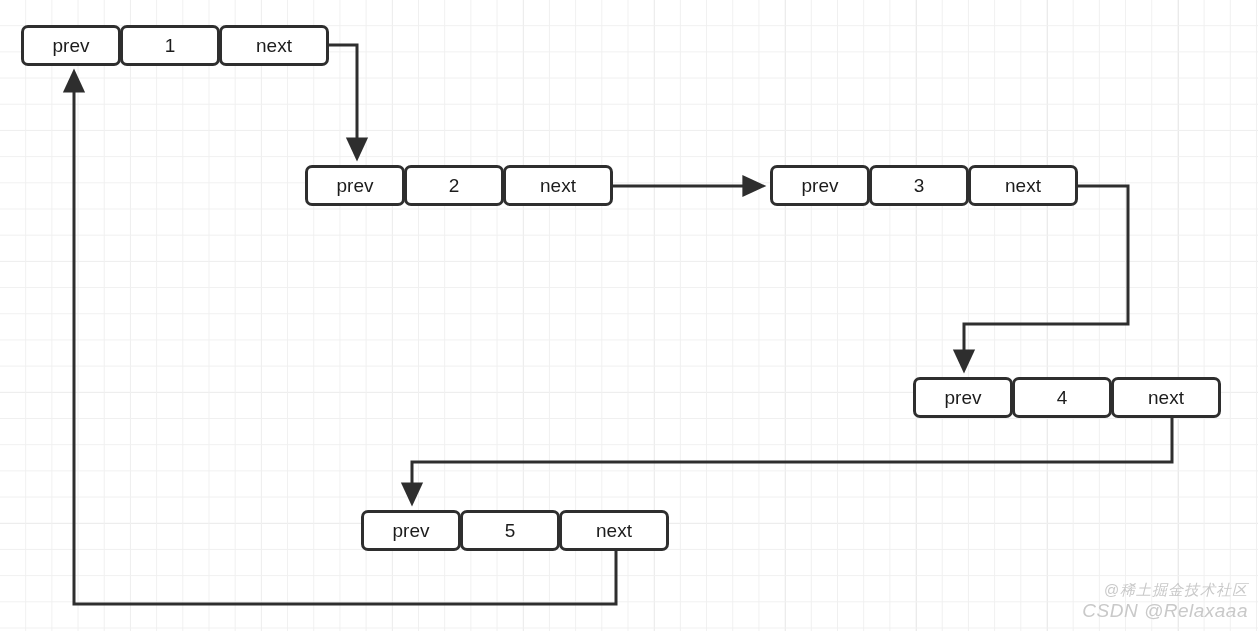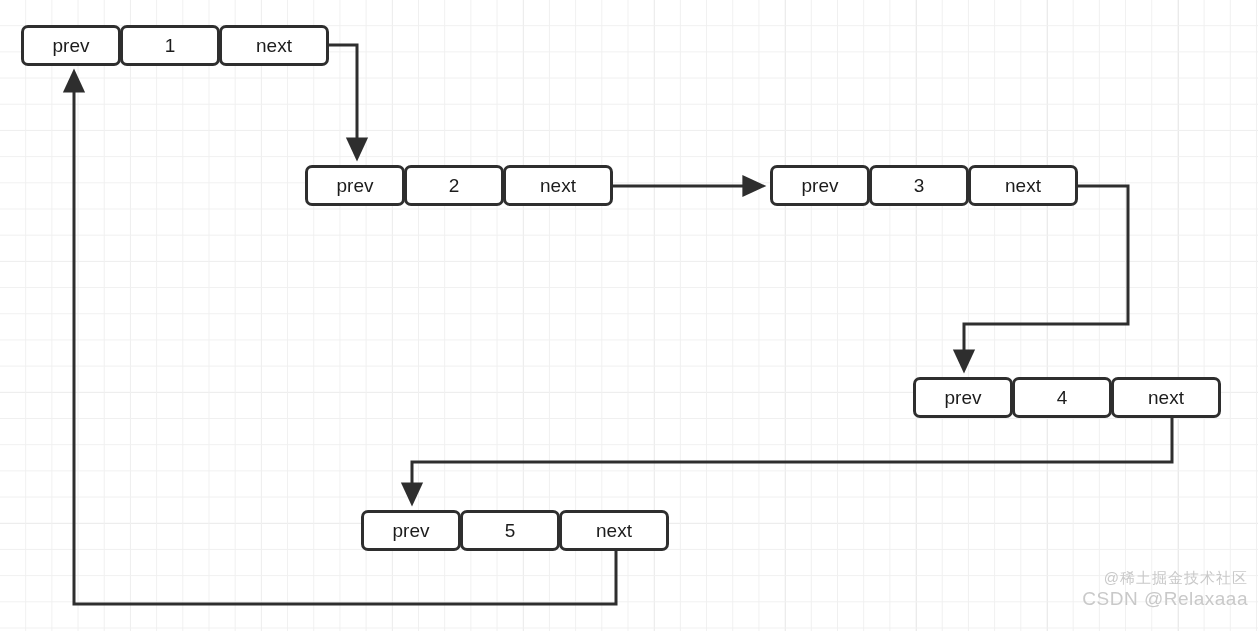--- a/index.html
+++ b/index.html
@@ -55,24 +55,25 @@
     color: #1c1c1c;
     line-height: 1;
     height: 41px;
   }
   .cell-prev { width: 100px; }
   .cell-val  { width: 100px; margin-left: -1px; }
   .cell-next { width: 110px; margin-left: -1px; }
   .watermark {
     position: absolute;
     right: 10px;
-    bottom: 20px;
+    bottom: 8px;
     text-align: right;
     color: #c9c9c9;
     user-select: none;
+    font-style: italic;
   }
   .wm-top {
     font-size: 15px;
     letter-spacing: 1px;
     display: block;
     line-height: 1.25;
   }
   .wm-bot {
     font-size: 19px;
     letter-spacing: 0.5px;

